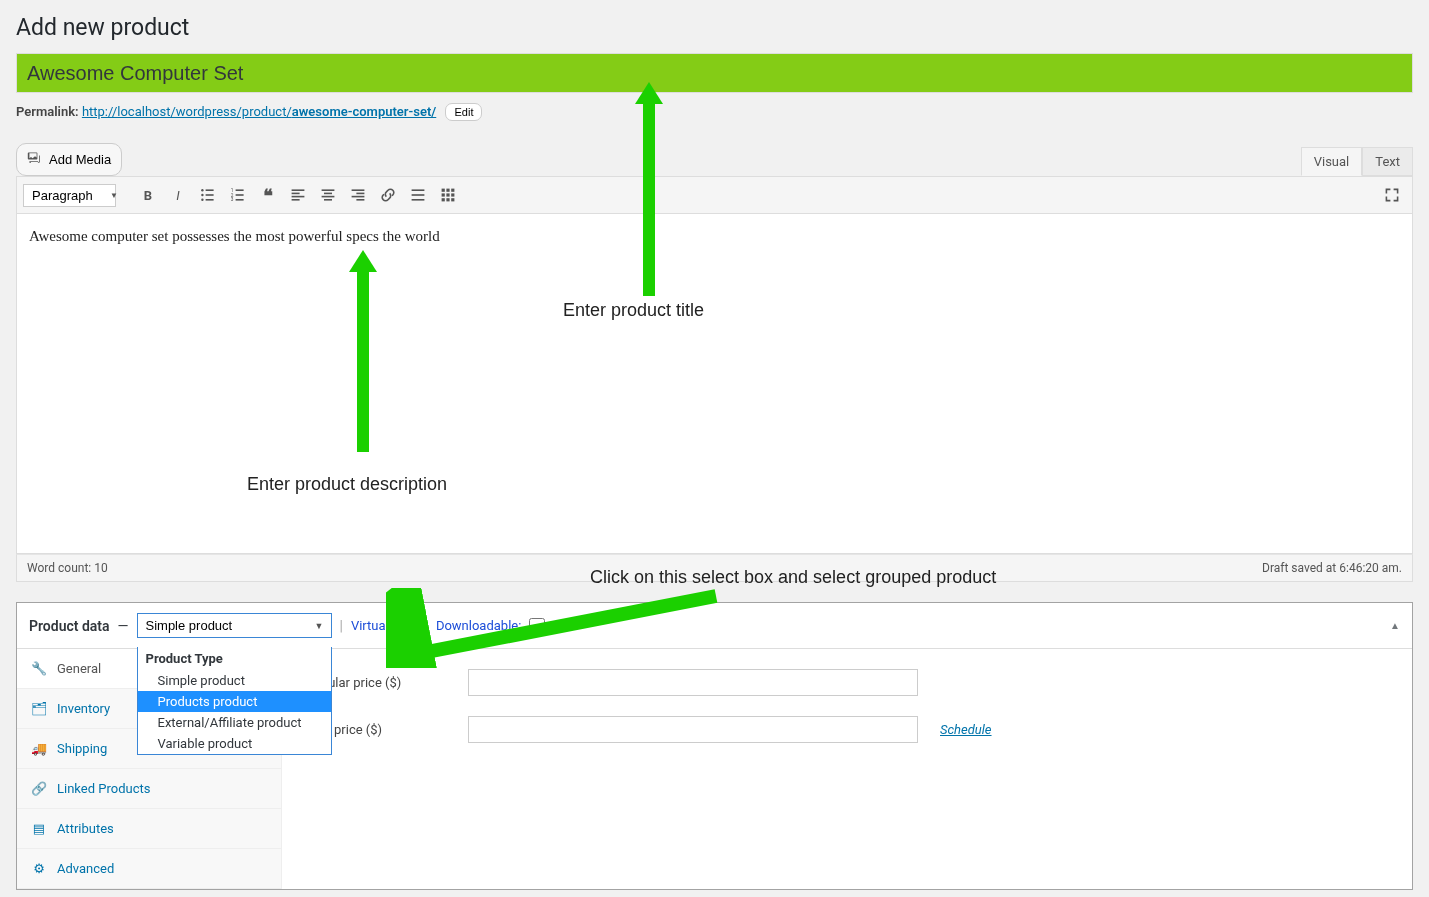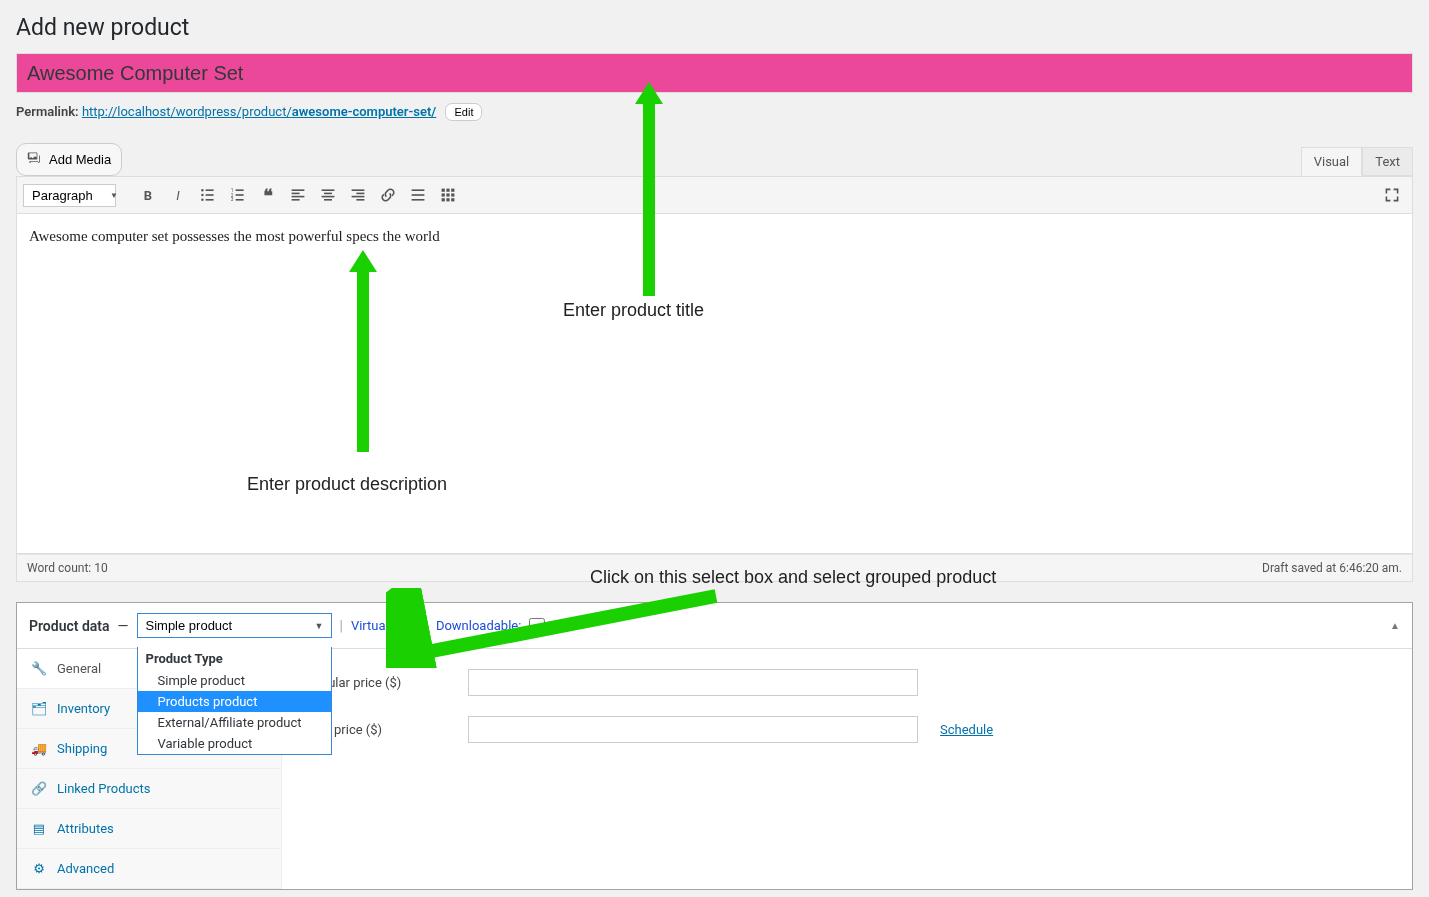--- a/index.html
+++ b/index.html
@@ -1,19 +1,19 @@
 <!DOCTYPE html>
 <html><head>
 <meta charset="utf-8">
 <style>
 * { box-sizing: border-box; margin: 0; padding: 0; }
 body { font-family: -apple-system, BlinkMacSystemFont, "Segoe UI", Roboto, sans-serif; background: #f1f1f1; font-size: 13px; color: #32373c; }
 .container { padding: 0 16px 16px; }
 h1.page-title { font-size: 23px; font-weight: 400; padding: 14px 0 12px; color: #23282d; }
-.title-input { width: 100%; padding: 3px 10px; font-size: 20px; height: 40px; border: 1px solid #ddd; background: #ec4899; color: #32373c; outline: none; }
+.title-input { width: 100%; padding: 3px 10px; font-size: 20px; height: 40px; border: 1px solid #ddd; background: #84cc16; color: #32373c; outline: none; }
 .permalink-row { padding: 10px 0 6px; font-size: 13px; color: #444; }
 .permalink-label { font-weight: 600; }
 .permalink-link { color: #0073aa; text-decoration: underline; }
 .permalink-slug { font-weight: 600; }
 .edit-btn { margin-left: 6px; border: 1px solid #ccc; background: #fff; padding: 2px 8px; font-size: 11px; border-radius: 7px; cursor: pointer; }
 .media-row { margin-top: 16px; display: flex; justify-content: space-between; align-items: flex-end; }
 .add-media-btn { border: 1px solid #ccc; background: #f7f7f7; padding: 6px 10px; font-size: 13px; border-radius: 10px; cursor: pointer; display: inline-flex; align-items: center; gap: 6px; }
 .editor-tabs { display: flex; }
 .editor-tab { padding: 6px 12px; border: 1px solid #ddd; background: #ebebeb; font-size: 13px; color: #555; cursor: pointer; }
 .editor-tab.active { background: #f5f5f5; border-bottom-color: #f5f5f5; }
@@ -44,21 +44,21 @@
 .panel-body { display: flex; min-height: 230px; }
 .side-tabs { width: 265px; background: #f8f8f8; border-right: 1px solid #eee; }
 .side-tab { padding: 12px 14px; border-bottom: 1px solid #eee; display: flex; align-items: center; gap: 10px; font-size: 13px; color: #0073aa; cursor: pointer; }
 .side-tab.active { background: #fff; border-right: 1px solid #fff; margin-right: -1px; color: #555; }
 .side-tab .ic { width: 16px; text-align: center; }
 
 .fields { flex: 1; padding: 20px 24px; position: relative; }
 .field-row { display: flex; align-items: center; margin-bottom: 20px; gap: 12px; }
 .field-label { width: 150px; font-size: 13px; color: #444; text-align: left; }
 .field-input { width: 450px; padding: 5px 8px; border: 1px solid #ccc; font-size: 13px; }
-.schedule-link { color: #0073aa; text-decoration: underline; margin-left: 10px; }
+.schedule-link { color: #0073aa; font-style: italic; text-decoration: underline; margin-left: 10px; }
 
 .dropdown-open { position: absolute; top: 34px; left: 0; width: 195px; border: 1px solid #3a86d6; border-top: none; background: #fff; z-index: 60; font-size: 13px; }
 .dd-heading { padding: 4px 8px; font-weight: 700; }
 .dd-item { padding: 3px 8px 3px 20px; cursor: pointer; }
 .dd-item.hl { background: #1e90ff; color: #fff; }
 
 svg.arrow-svg { position: absolute; z-index: 49; pointer-events: none; }
 </style>
 </head>
 <body>

